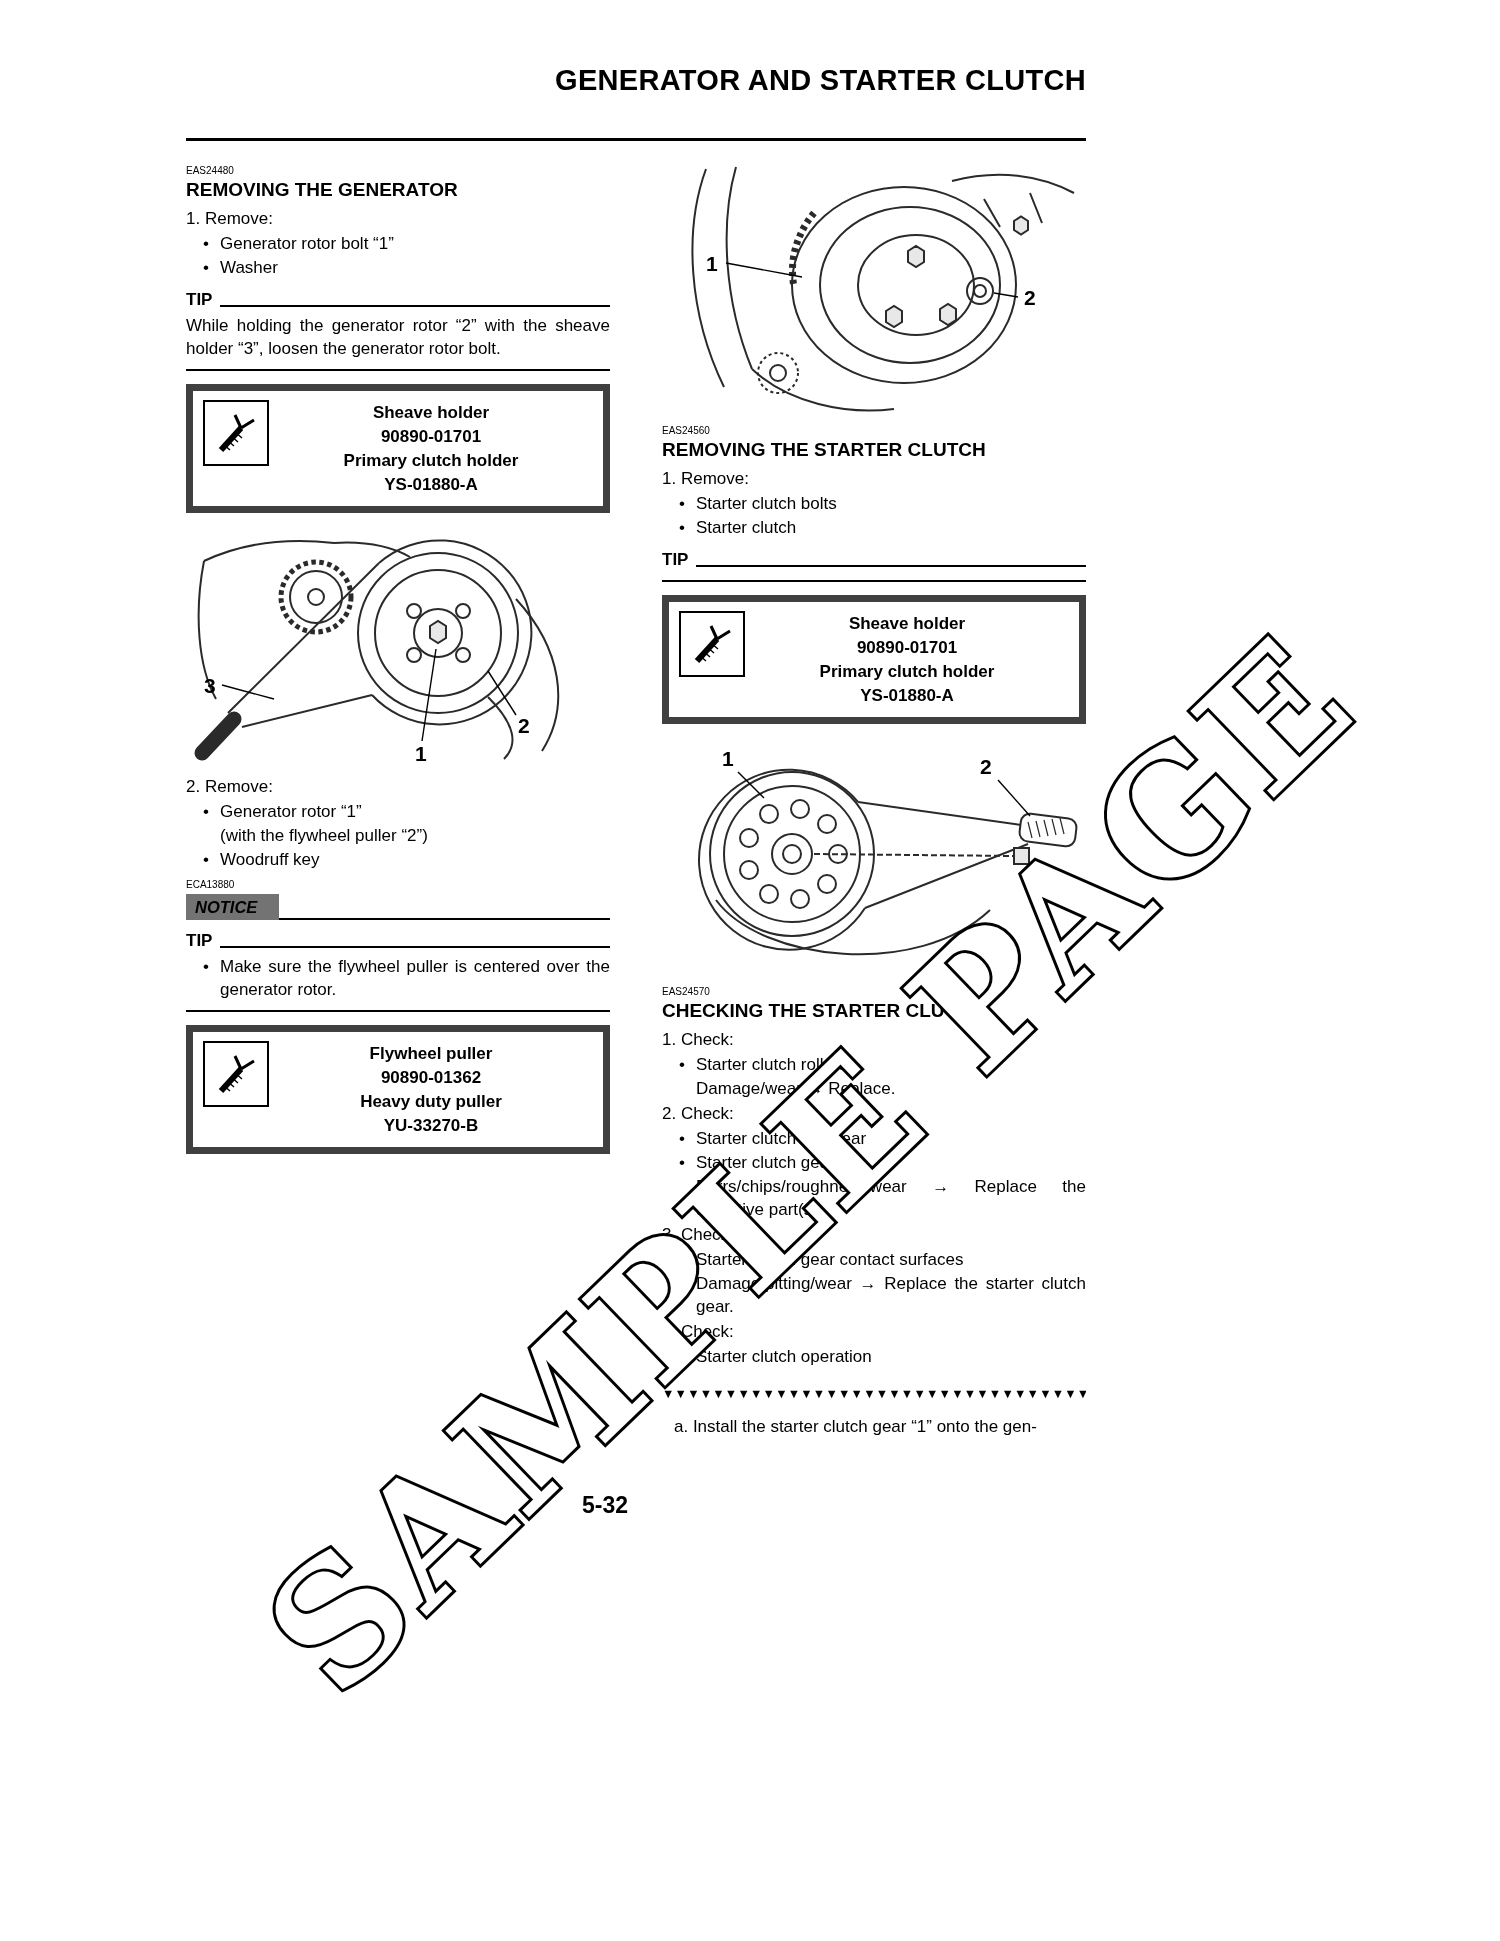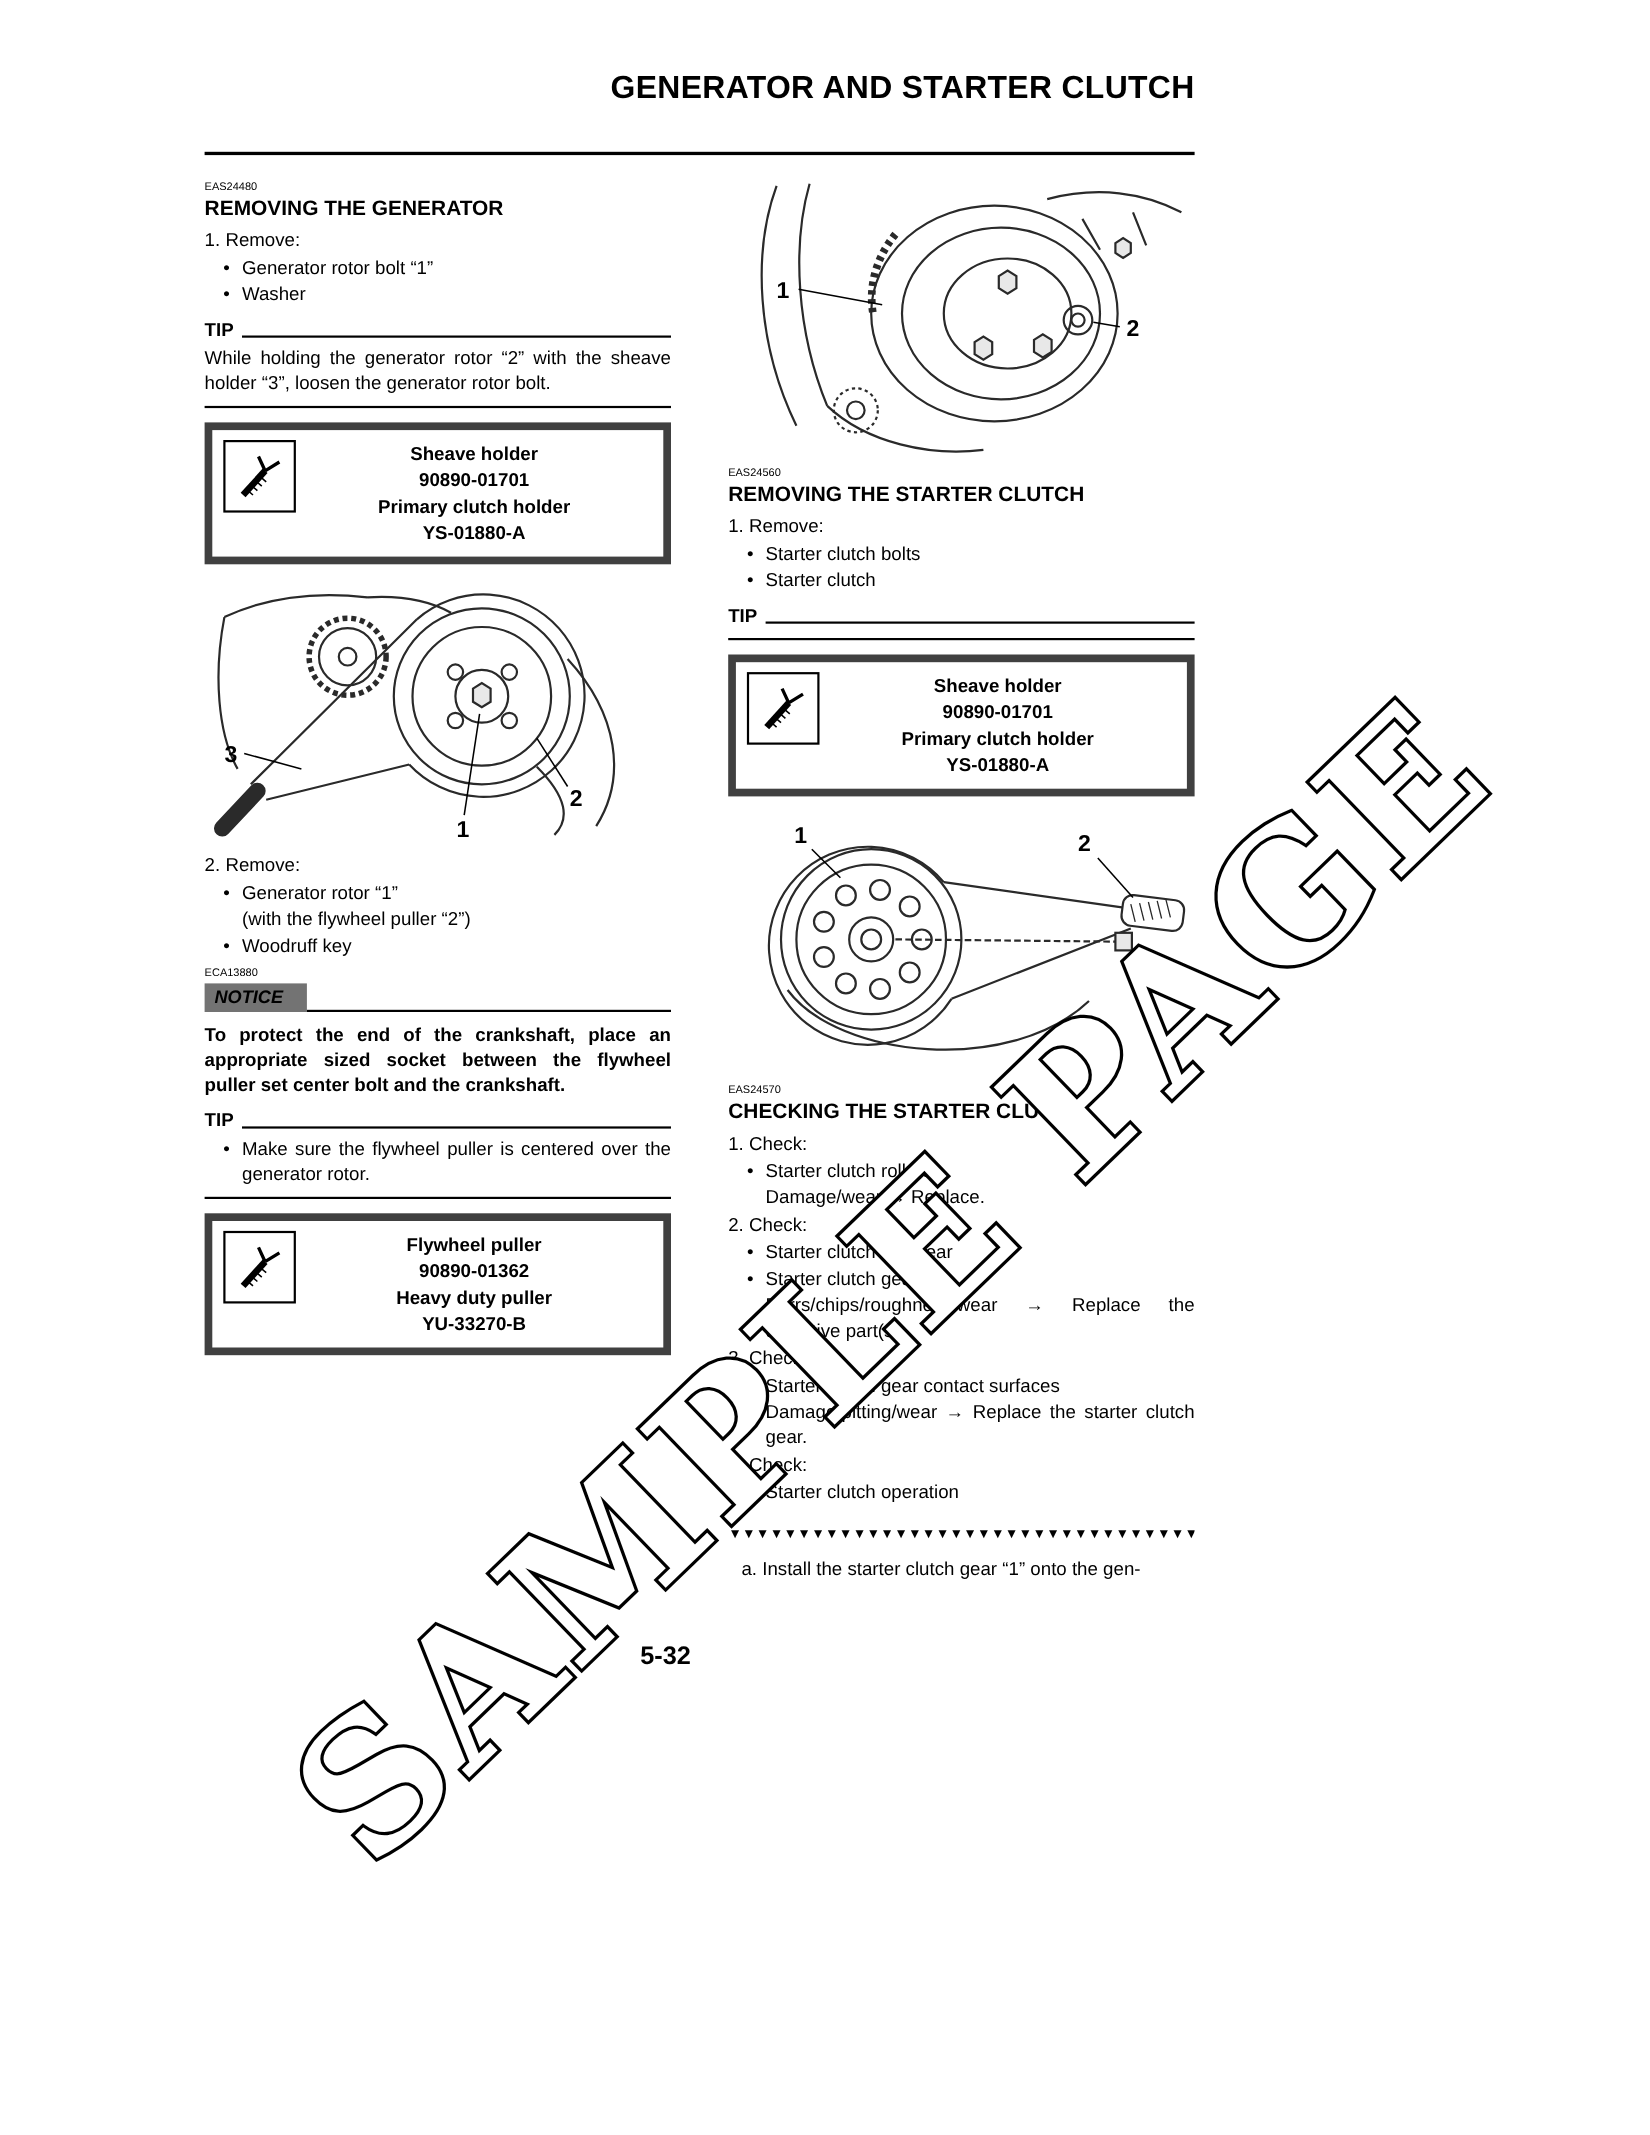--- a/index.html
+++ b/index.html
@@ -133,21 +133,20 @@
       <div class="step mt8">2. Remove:</div>
       <div class="bullet">Generator rotor “1”</div>
       <div class="indent">(with the flywheel puller “2”)</div>
       <div class="bullet">Woodruff key</div>
 
       <div class="code mt8">ECA13880</div>
       <div class="notice-head">
         <span class="notice-label">NOTICE</span>
         <span class="nline"></span>
       </div>
-      <p class="bold-para">To protect the end of the crankshaft, place an appropriate sized socket between the flywheel puller set center bolt and the crankshaft.</p>
 
       <div class="tip-head">
         <span class="tip-label">TIP</span>
         <span class="hline"></span>
       </div>
       <div class="bullet">Make sure the flywheel puller is centered over the generator rotor.</div>
       <div class="rule"></div>
 
       <div class="toolbox">
         <div class="tool-iconbox">

